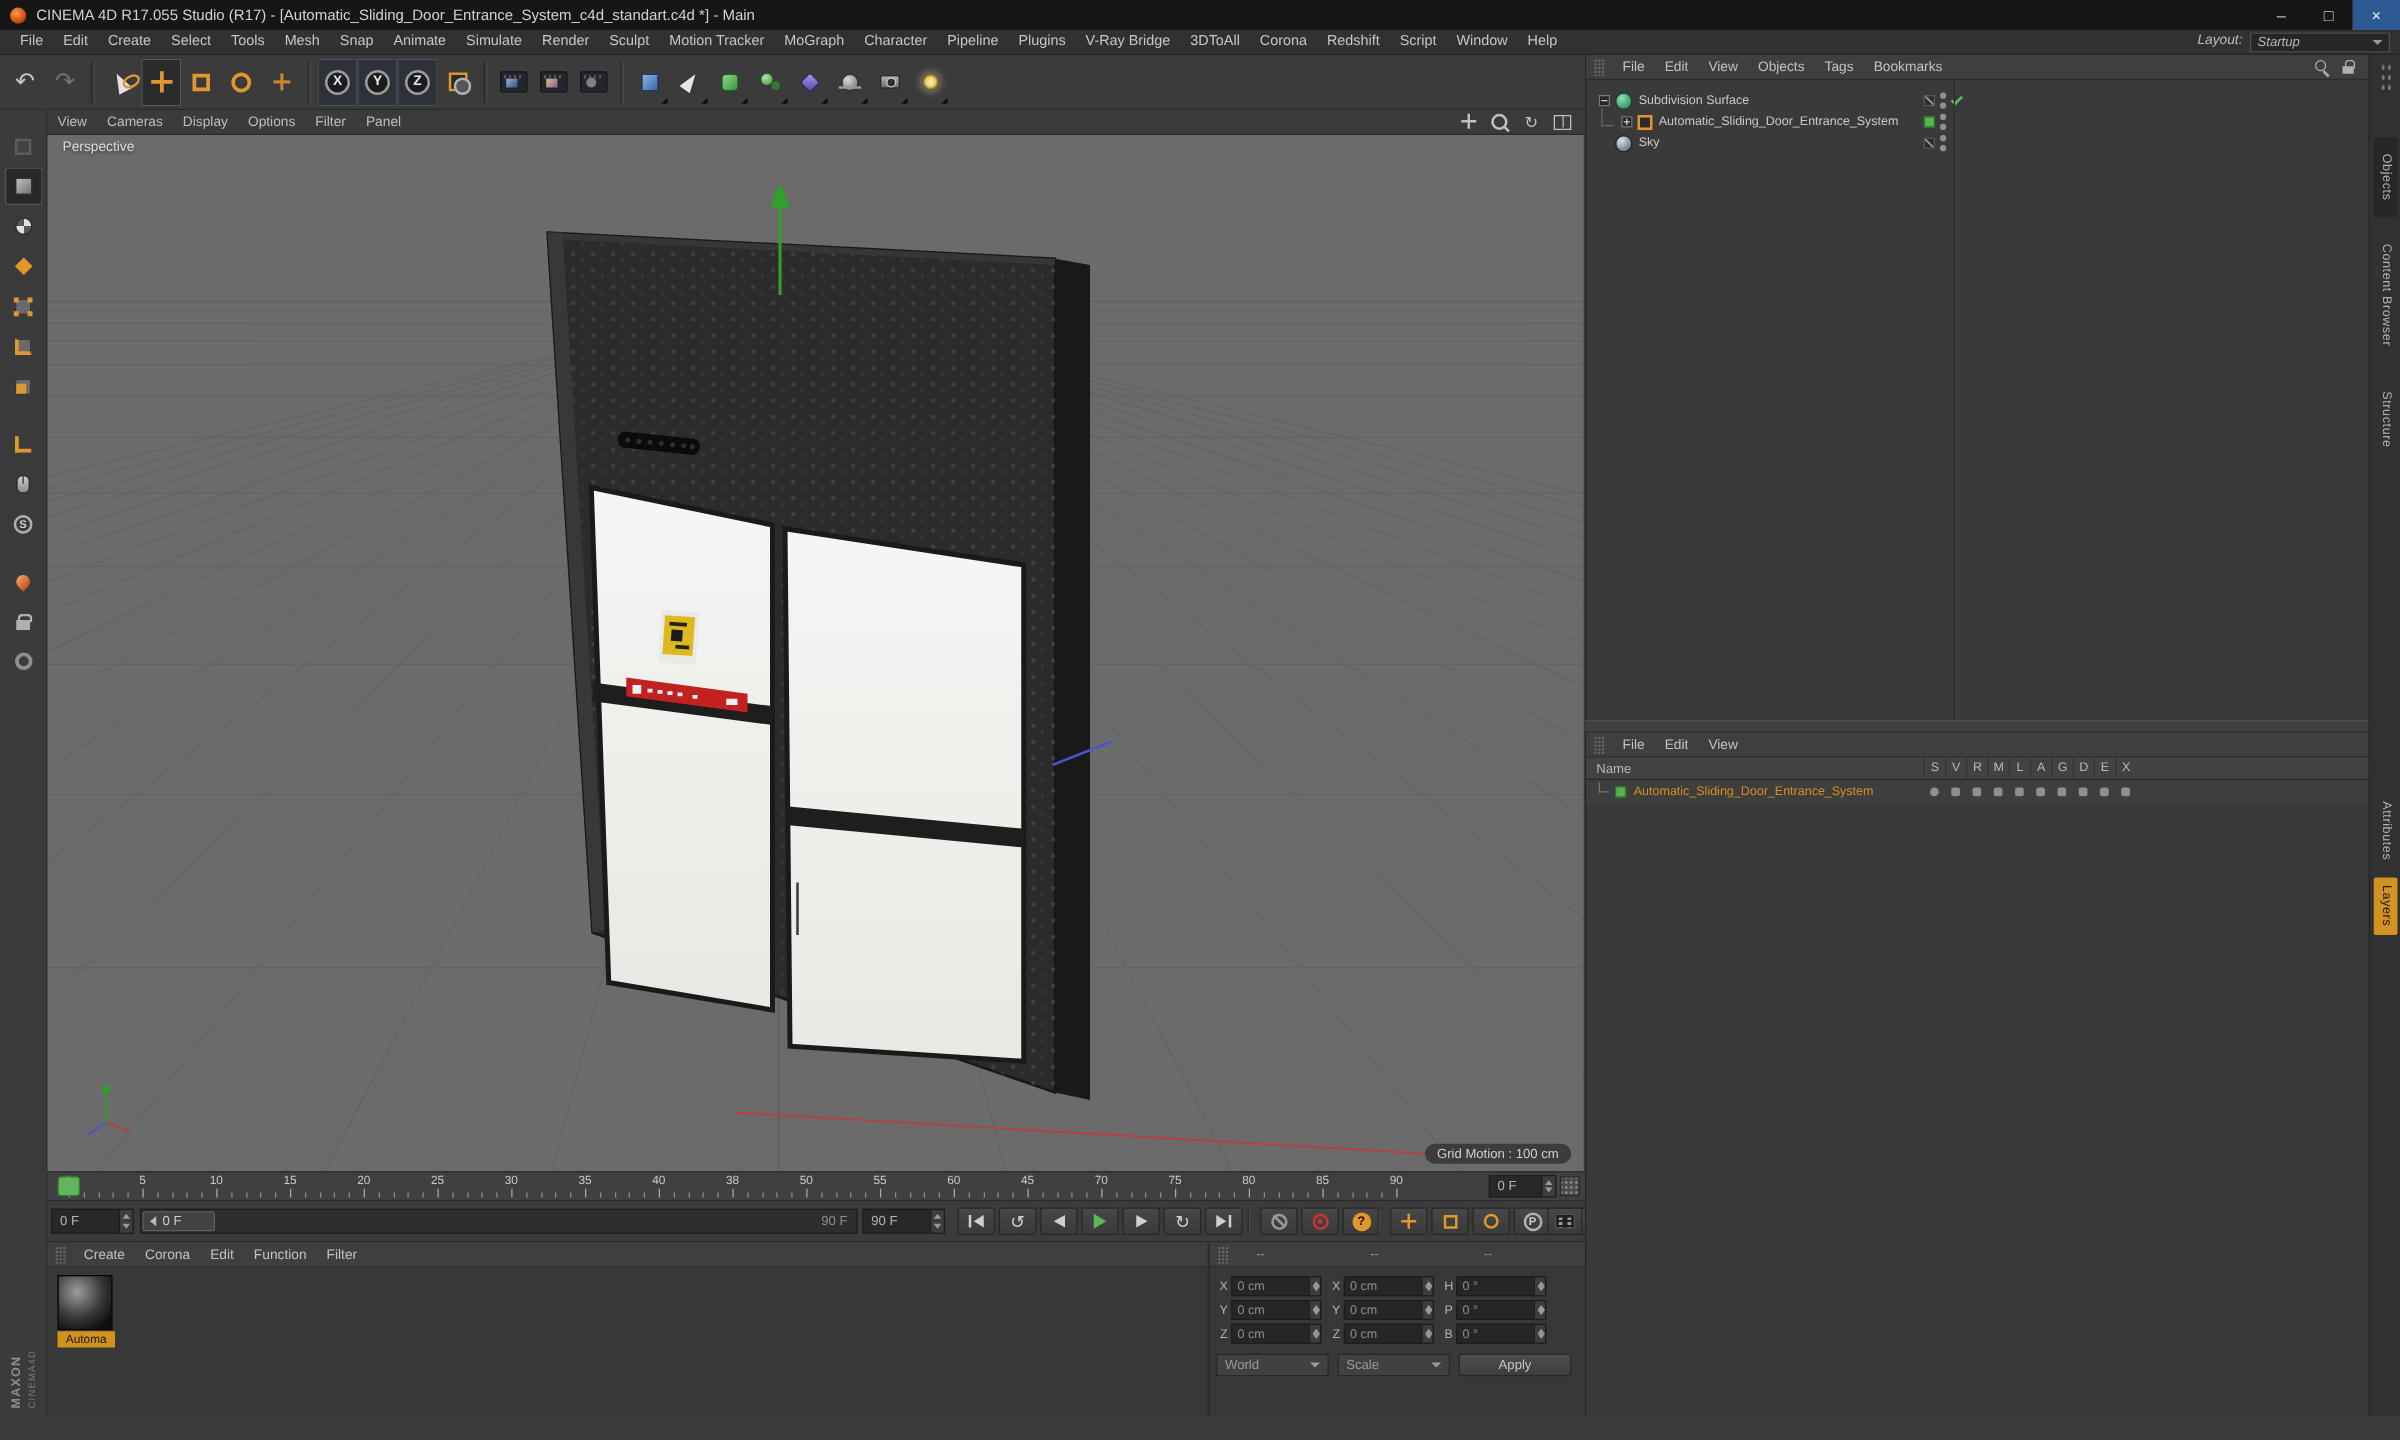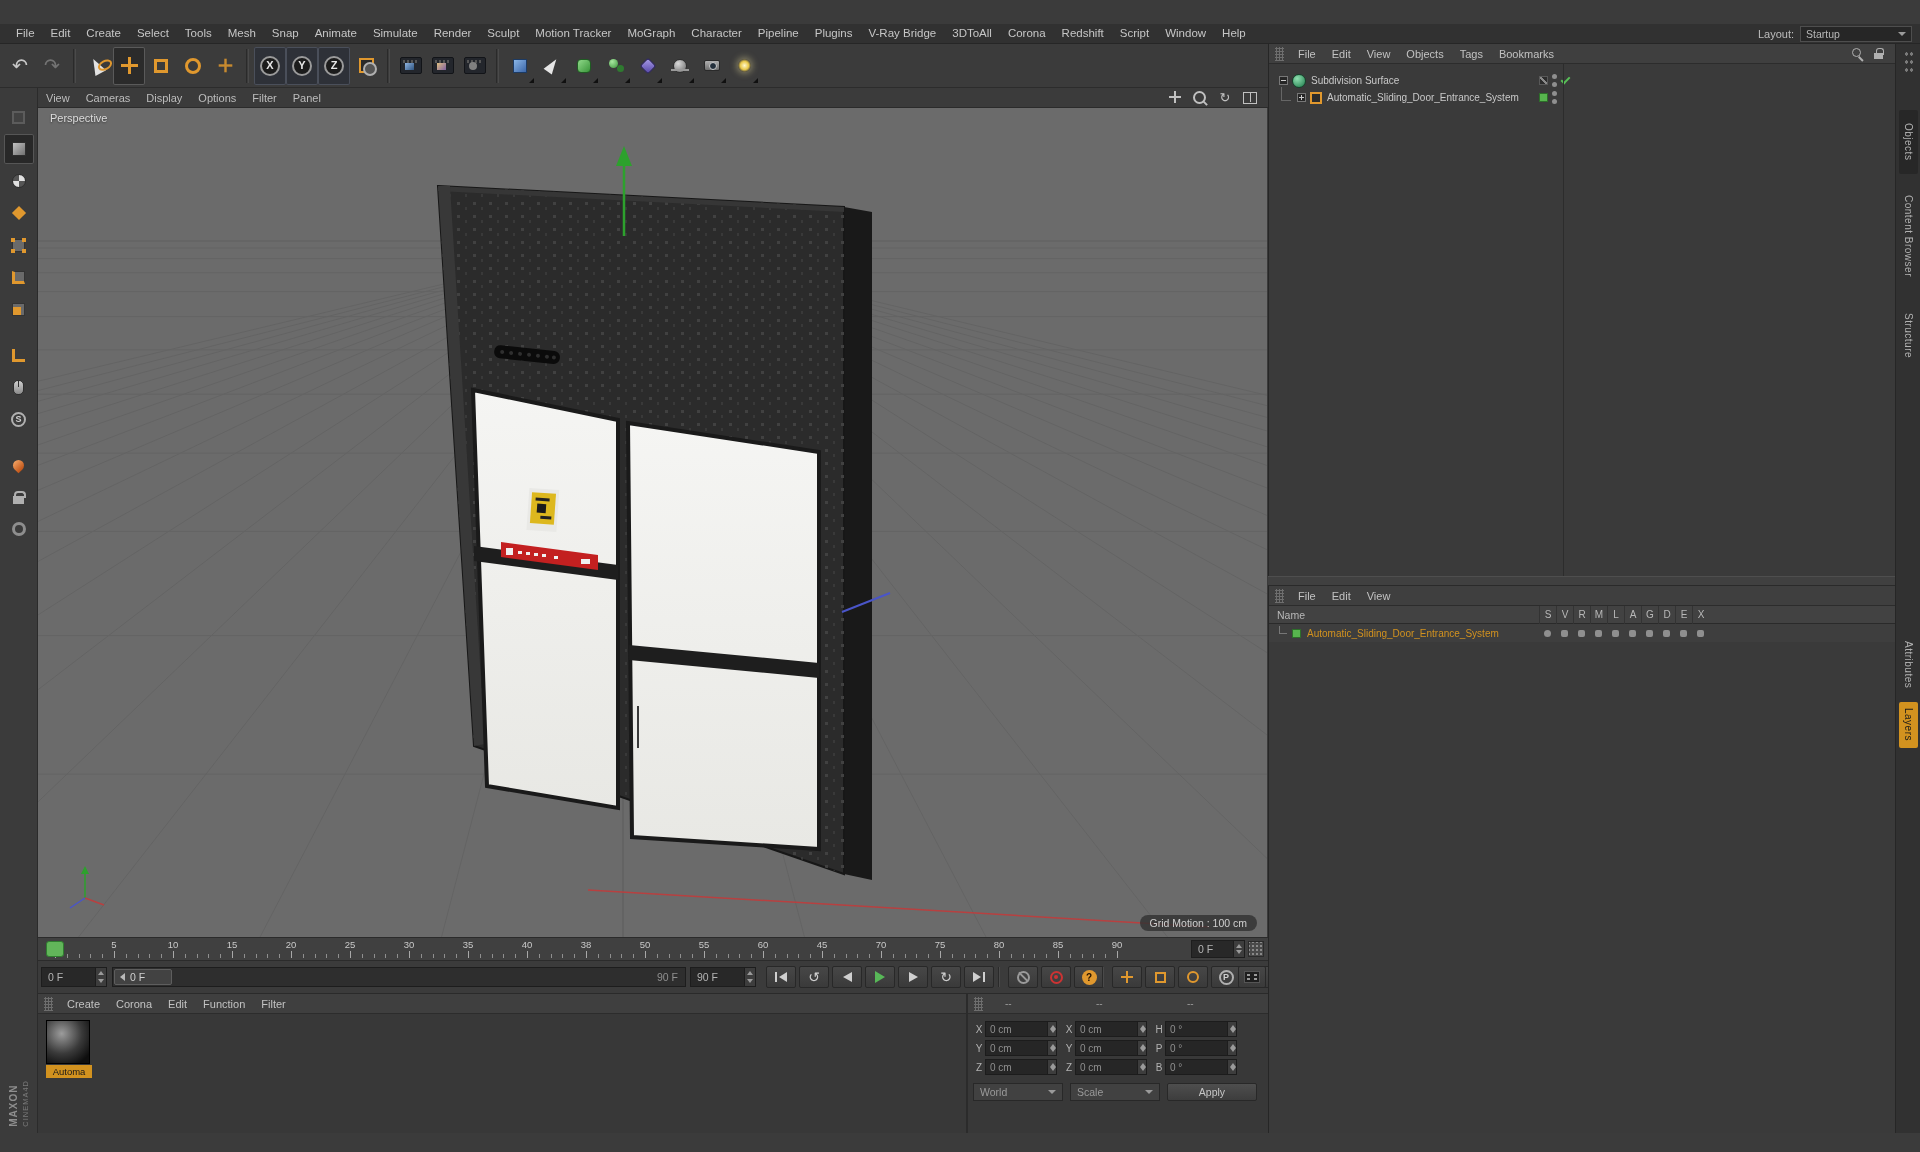--- a/index.html
+++ b/index.html
@@ -14,21 +14,21 @@
   .c4d-logo{width:13px;height:13px;border-radius:50%;background:radial-gradient(circle at 40% 35%,#ff9a40,#c23e10 72%);margin-right:8px;flex:none;}
   .title-text{font-size:12px;color:#d2d2d2;white-space:nowrap;}
   .win-btns{margin-left:auto;display:flex;height:100%;}
   .win-btn{width:38px;height:100%;display:flex;align-items:center;justify-content:center;color:#c8c8c8;font-size:13px;}
   .win-btn.close{background:#2e5a94;color:#eaf2ff;}
 
   
   .menubar{position:absolute;left:0;top:24px;width:1920px;height:20px;background:#313131;border-bottom:1px solid #262626;display:flex;align-items:center;padding:0 8px;}
   .menu-items{display:flex;align-items:center;}
   .menu-item{padding:0 8px;font-size:11.5px;color:#c6c6c6;line-height:19px;white-space:nowrap;}
-  .layout-box{margin-left:auto;display:flex;align-items:center;gap:6px;}
+  .layout-box{margin-left:auto;display:flex;gap:6px;font-style:italic;}
   .layout-label{font-size:11px;color:#bdbdbd;}
   .layout-select{width:112px;height:16px;background:#262626;border:1px solid #4e4e4e;display:flex;align-items:center;justify-content:space-between;padding:0 5px;}
   .layout-select .val{font-size:10.5px;color:#b8b8b8;}
   .dd-arrow{width:0;height:0;border-left:4px solid transparent;border-right:4px solid transparent;border-top:4px solid #9a9a9a;}
 
   
   .toolbar{position:absolute;left:0;top:44px;width:1268px;height:44px;background:#3b3b3b;border-bottom:1px solid #2c2c2c;display:flex;align-items:center;padding-left:4px;}
   .tb-sep{width:3px;height:34px;border-left:1px solid #2a2a2a;border-right:1px solid #4a4a4a;margin:0 5px;flex:none;}
   .tbtn{width:32px;height:38px;display:flex;align-items:center;justify-content:center;position:relative;border-radius:2px;flex:none;}
   .tbtn.active{background:#2b2b2b;box-shadow:inset 0 0 0 1px #5a5a5a;}
@@ -243,20 +243,29 @@
 
   
   .statusbar{position:absolute;left:0;top:1133px;width:1920px;height:19px;background:#3a3a3a;border-top:1px solid #4a4a4a;display:flex;align-items:center;padding-left:6px;gap:6px;}
   .status-text{font-size:10.5px;color:#c2c2c2;white-space:nowrap;}
 </style>
 </head>
 <body>
 
 <div id="app" style="--accent: #e0982e; --selection: #d2921f; --play-green: #58b858; --record-red: #cc3333; --marker-green: #62b55a; --layer-green: #57b54e; --viewport-bg: #6b6b6b; --axis-x-red: #b84040; --axis-y-green: #2da12d; --axis-z-blue: #4a55c8;">
 
+  <div class="titlebar">
+    <span class="c4d-logo"></span>
+    <span class="title-text">CINEMA 4D R17.055 Studio (R17) - [Automatic_Sliding_Door_Entrance_System_c4d_standart.c4d *] - Main</span>
+    <div class="win-btns">
+      <div class="win-btn">–</div>
+      <div class="win-btn">□</div>
+      <div class="win-btn close">×</div>
+    </div>
+  </div>
 
   <div class="menubar">
     <div class="menu-items" id="menu-items">
         <div class="menu-item">File</div>
         <div class="menu-item">Edit</div>
         <div class="menu-item">Create</div>
         <div class="menu-item">Select</div>
         <div class="menu-item">Tools</div>
         <div class="menu-item">Mesh</div>
         <div class="menu-item">Snap</div>
@@ -880,20 +889,29 @@
       <div class="om-row" style="padding-left:12px">
         <span class="tree-elbow"></span>
         <span class="expander plus"></span>
         <span class="obj-icon polyobj"></span>
         <span class="obj-label">Automatic_Sliding_Door_Entrance_System</span>
         <span class="toggles">
           <span class="gchip"></span>
           <span class="vdots"></span>
         </span>
       </div>
+      <div class="om-row" style="padding-left:6px">
+        <span style="width:17px;flex:none"></span>
+        <span class="obj-icon sky"></span>
+        <span class="obj-label">Sky</span>
+        <span class="toggles">
+          <span class="slashbox"></span>
+          <span class="vdots"></span>
+        </span>
+      </div>
     </div>
     <div class="om-divider"></div>
   </div>
 
   <div class="splitter-h"></div>
 
   <div class="layers-panel">
     <div class="panel-menurow">
       <span class="grip"></span>
       <div id="lm-menu-items" style="display:flex">

